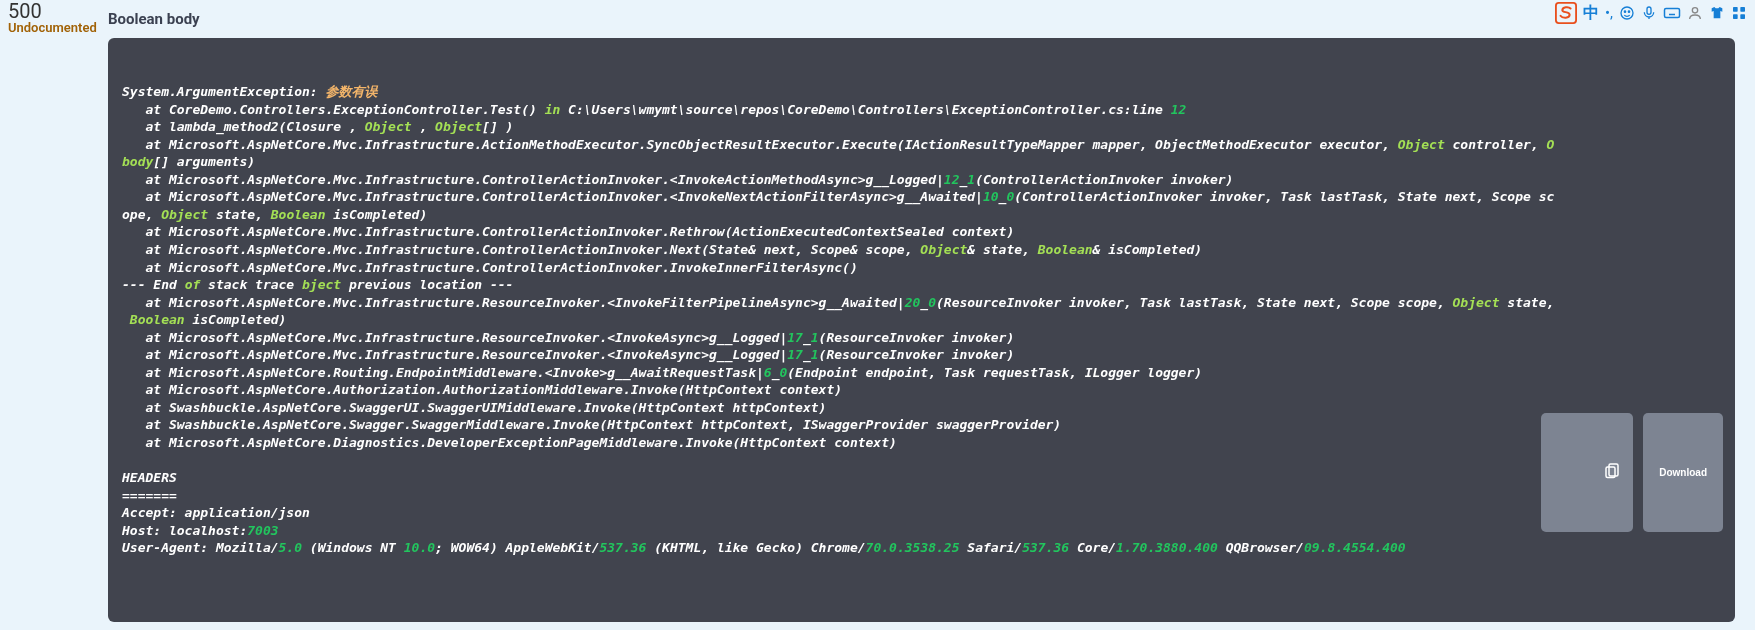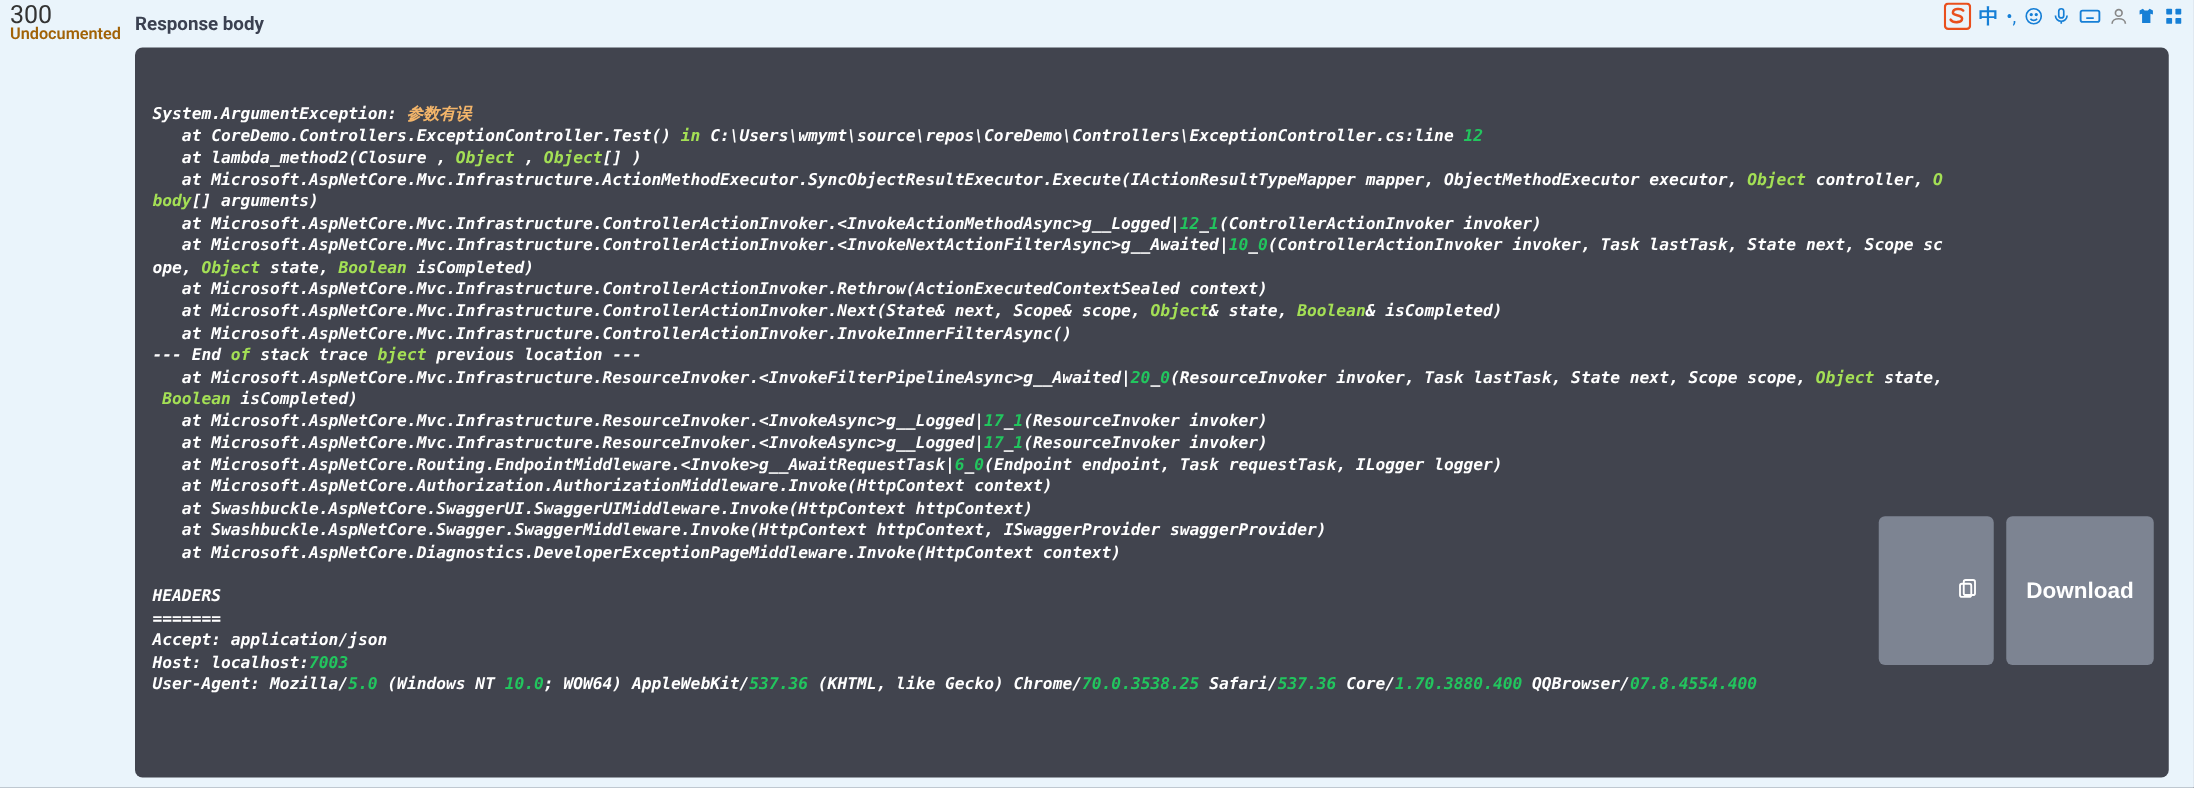--- a/index.html
+++ b/index.html
@@ -96,40 +96,40 @@
     display: flex;
     gap: 10px;
     z-index: 20;
   }
   .float-actions .btn {
     background: #7d8492;
     color: #fff;
     border: none;
     border-radius: 5px;
     padding: 8px 16px;
-    font-size: 18px;
+    font-size: 10px;
     font-weight: 700;
     cursor: pointer;
   }
   .float-actions .btn.icon-only {
     padding: 6px 12px;
     font-size: 18px;
   }
   pre { margin: 0; font-family: inherit; font-style: italic; }
 </style>
 </head>
 <body>
 
 <div class="left-pane">
-  <div class="status-code">300</div>
+  <div class="status-code">500</div>
   <div class="status-label">Undocumented</div>
 </div>
 
 <div class="main">
-  <div class="section-title">Response body</div>
+  <div class="section-title">Boolean body</div>
   <div class="code-block">
     <pre id="resp-body">System.ArgumentException:<span class="hl-string2"> 参数有误
 </span>   at CoreDemo.Controllers.ExceptionController.Test() <span class="hl-keyword">in</span> C:\Users\wmymt\source\repos\CoreDemo\Controllers\ExceptionController.cs:line <span class="hl-number">12</span>
    at lambda_method2(Closure , <span class="hl-keyword">Object</span> , <span class="hl-keyword">Object</span>[] )
    at Microsoft.AspNetCore.Mvc.Infrastructure.ActionMethodExecutor.SyncObjectResultExecutor.Execute(IActionResultTypeMapper mapper, ObjectMethodExecutor executor, <span class="hl-keyword">Object</span> controller, <span class="hl-keyword">O</span>
 <span class="hl-keyword">body</span>[] arguments)
    at Microsoft.AspNetCore.Mvc.Infrastructure.ControllerActionInvoker.&lt;InvokeActionMethodAsync&gt;g__Logged|<span class="hl-number">12</span>_<span class="hl-number">1</span>(ControllerActionInvoker invoker)
    at Microsoft.AspNetCore.Mvc.Infrastructure.ControllerActionInvoker.&lt;InvokeNextActionFilterAsync&gt;g__Awaited|<span class="hl-number">10</span>_<span class="hl-number">0</span>(ControllerActionInvoker invoker, Task lastTask, State next, Scope sc
 ope, <span class="hl-keyword">Object</span> state, <span class="hl-keyword">Boolean</span> isCompleted)
    at Microsoft.AspNetCore.Mvc.Infrastructure.ControllerActionInvoker.Rethrow(ActionExecutedContextSealed context)
@@ -143,21 +143,21 @@
    at Microsoft.AspNetCore.Routing.EndpointMiddleware.&lt;Invoke&gt;g__AwaitRequestTask|<span class="hl-number">6</span>_<span class="hl-number">0</span>(Endpoint endpoint, Task requestTask, ILogger logger)
    at Microsoft.AspNetCore.Authorization.AuthorizationMiddleware.Invoke(HttpContext context)
    at Swashbuckle.AspNetCore.SwaggerUI.SwaggerUIMiddleware.Invoke(HttpContext httpContext)
    at Swashbuckle.AspNetCore.Swagger.SwaggerMiddleware.Invoke(HttpContext httpContext, ISwaggerProvider swaggerProvider)
    at Microsoft.AspNetCore.Diagnostics.DeveloperExceptionPageMiddleware.Invoke(HttpContext context)
 
 HEADERS
 =======
 Accept: application/json
 Host: localhost:<span class="hl-number">7003</span>
-User-Agent: Mozilla/<span class="hl-number">5.0</span> (Windows NT <span class="hl-number">10.0</span>; WOW64) AppleWebKit/<span class="hl-number">537.36</span> (KHTML, like Gecko) Chrome/<span class="hl-number">70.0.3538.25</span> Safari/<span class="hl-number">537.36</span> Core/<span class="hl-number">1.70.3880.400</span> QQBrowser/<span class="hl-number">07.8.4554.400</span></pre>
+User-Agent: Mozilla/<span class="hl-number">5.0</span> (Windows NT <span class="hl-number">10.0</span>; WOW64) AppleWebKit/<span class="hl-number">537.36</span> (KHTML, like Gecko) Chrome/<span class="hl-number">70.0.3538.25</span> Safari/<span class="hl-number">537.36</span> Core/<span class="hl-number">1.70.3880.400</span> QQBrowser/<span class="hl-number">09.8.4554.400</span></pre>
     <div class="float-actions">
       <button class="btn icon-only">
         <span>
           <svg width="18" height="18" viewBox="0 0 24 24" fill="none" stroke="#fff" stroke-width="2">
               <rect x="8" y="4" width="12" height="16" rx="2"></rect>
               <rect x="4" y="8" width="12" height="14" rx="2"></rect>
             </svg>
         </span>
       </button>
       <button class="btn">Download</button>

